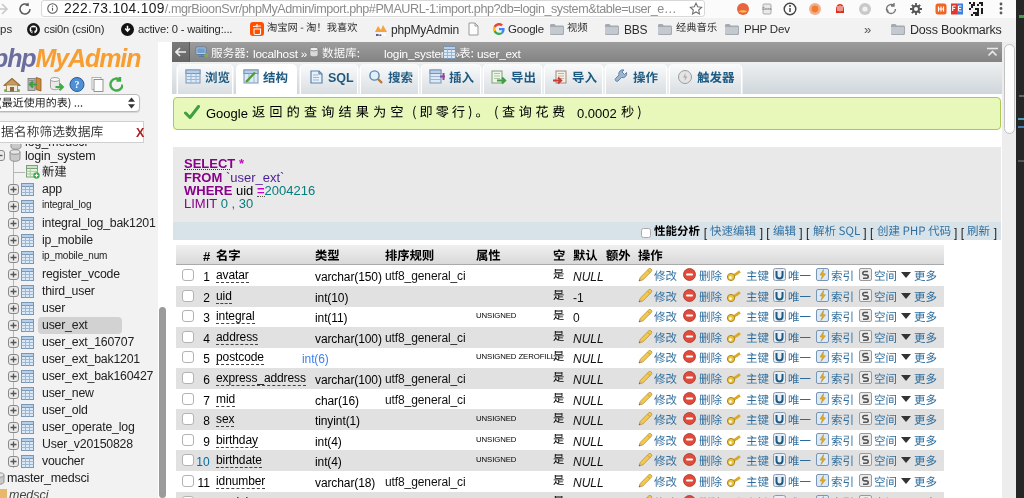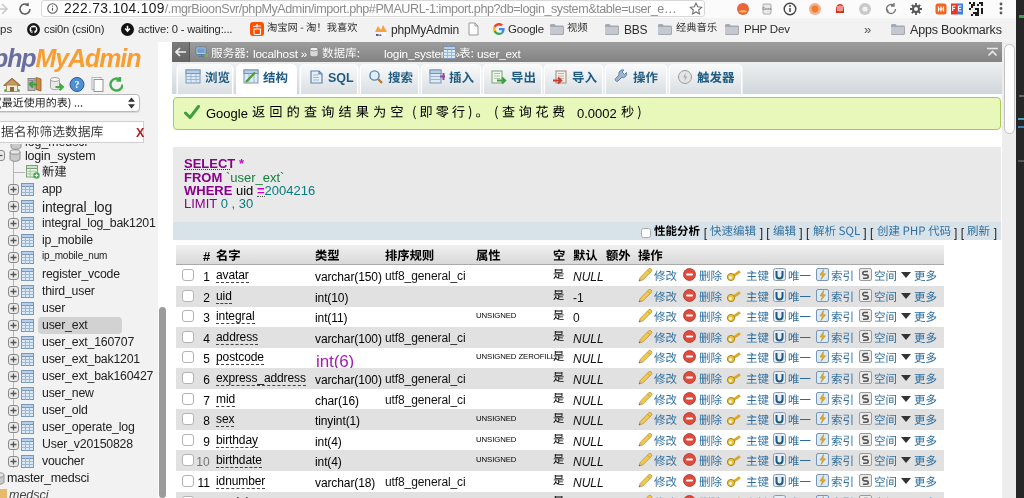--- a/index.html
+++ b/index.html
@@ -171,21 +171,21 @@
 <svg class="ab" style="left:724px;top:23px" width="15" height="12" viewBox="0 0 15 12">
     <path d="M1 2.5c0-.8.6-1.5 1.4-1.5h3l1.4 1.6h6.8c.8 0 1.4.7 1.4 1.5v6.4c0 .8-.6 1.5-1.4 1.5H2.4c-.8 0-1.4-.7-1.4-1.5z" fill="#a5aab2"></path>
     <path d="M1 4h13v5.4c0 .8-.6 1.5-1.4 1.5H2.4C1.6 10.9 1 10.2 1 9.4z" fill="#c4c9d0"></path>
   </svg>
 <div class="ab" style="left:744px;top:23px;font-size:11.5px;letter-spacing:-.2px;color:#2b2b2b;white-space:nowrap">PHP Dev</div>
 <div class="ab" style="left:864px;top:22px;font-size:13px;color:#555">»</div>
 <svg class="ab" style="left:890px;top:23px" width="15" height="12" viewBox="0 0 15 12">
     <path d="M1 2.5c0-.8.6-1.5 1.4-1.5h3l1.4 1.6h6.8c.8 0 1.4.7 1.4 1.5v6.4c0 .8-.6 1.5-1.4 1.5H2.4c-.8 0-1.4-.7-1.4-1.5z" fill="#a5aab2"></path>
     <path d="M1 4h13v5.4c0 .8-.6 1.5-1.4 1.5H2.4C1.6 10.9 1 10.2 1 9.4z" fill="#c4c9d0"></path>
   </svg>
-<div class="ab" style="left:910px;top:23px;font-size:12.5px;letter-spacing:-.2px;color:#2b2b2b;white-space:nowrap">Apps Bookmarks</div>
+<div class="ab" style="left:910px;top:23px;font-size:12.5px;letter-spacing:-.2px;color:#2b2b2b;white-space:nowrap">Doss Bookmarks</div>
 <div class="ab" style="left:0;top:42px;width:172px;height:456px;background:#f2f2f2"></div>
 <div class="ab" style="left:158px;top:42px;width:14px;height:456px;background:#fff"></div>
 <div class="ab" style="left:159px;top:307px;width:7px;height:191px;background:#9b9b9b;border-radius:4px"></div>
 <div class="ab" style="left:-7px;top:44px;font-size:25px;font-weight:700;font-style:italic;letter-spacing:-1.1px;white-space:nowrap"><span style="color:#6b6d9f">php</span><span style="color:#f79e32">MyAdmin</span></div>
 <svg class="ab" style="left:3px;top:76px" width="120" height="17" viewBox="0 0 120 17">
 <g>
       <path d="M1 9.5 9 2.5l8 7z" fill="#c89a62" stroke="#9a713a" stroke-width="1.2" stroke-linejoin="round"></path>
       <rect x="3.4" y="9" width="11.2" height="6.5" fill="#f0ead8" stroke="#a08050" stroke-width=".8"></rect>
       <rect x="7" y="11" width="4" height="4.5" fill="#8a6a3e"></rect>
       <circle cx="2.5" cy="14.5" r="1.5" fill="#6fae4e"></circle>
@@ -276,21 +276,21 @@
 <div class="ab" style="left:13px;top:205.5px;width:5px;height:1px;background:#b5b5b5"></div>
 <svg class="ab" style="left:8px;top:200.5px" width="11" height="11" viewBox="0 0 11 11">
     <rect x=".5" y=".5" width="10" height="10" rx="2.5" fill="#e9e9e9" stroke="#8a8a8a" stroke-width="1"></rect>
     <path d="M2.5 5.5h6M5.5 2.5v6" stroke="#555" stroke-width="1.3"></path>
   </svg>
 <svg class="ab" style="left:21px;top:199.5px" width="13" height="13" viewBox="0 0 13 13">
     <rect x=".5" y=".5" width="12" height="12" fill="#dce9f7" stroke="#7a96b5" stroke-width="1"></rect>
     <rect x=".5" y=".5" width="12" height="3" fill="#b7cfe8" stroke="#7a96b5" stroke-width="1"></rect>
     <path d="M4.5 3.5v9M8.5 3.5v9M.5 6.5h12M.5 9.5h12" stroke="#9db7d2" stroke-width="1"></path>
   </svg>
-<div class="ab" style="left:42px;top:199.0px;font-size:14px;letter-spacing:-.2px;color:#222">integral_log</div>
+<div class="ab" style="left:42px;top:199.0px;font-size:10px;letter-spacing:-.2px;color:#222">integral_log</div>
 <div class="ab" style="left:13px;top:222.5px;width:5px;height:1px;background:#b5b5b5"></div>
 <svg class="ab" style="left:8px;top:217.5px" width="11" height="11" viewBox="0 0 11 11">
     <rect x=".5" y=".5" width="10" height="10" rx="2.5" fill="#e9e9e9" stroke="#8a8a8a" stroke-width="1"></rect>
     <path d="M2.5 5.5h6M5.5 2.5v6" stroke="#555" stroke-width="1.3"></path>
   </svg>
 <svg class="ab" style="left:21px;top:216.5px" width="13" height="13" viewBox="0 0 13 13">
     <rect x=".5" y=".5" width="12" height="12" fill="#dce9f7" stroke="#7a96b5" stroke-width="1"></rect>
     <rect x=".5" y=".5" width="12" height="3" fill="#b7cfe8" stroke="#7a96b5" stroke-width="1"></rect>
     <path d="M4.5 3.5v9M8.5 3.5v9M.5 6.5h12M.5 9.5h12" stroke="#9db7d2" stroke-width="1"></path>
   </svg>
@@ -613,21 +613,21 @@
     </svg>
   </div>
 <div class="ab" style="left:577px;top:106px;font-size:13px;color:#000">0.0002</div>
 <div class="ab" style="left:621px;top:104.5px">
     <svg width="23.7" height="16.1" viewBox="0 -11.62 23.7 16.1" class="t">
       <path d="M2.8 -10H3.7V1H2.8ZM0.6 -7.4H5.6V-6.4H0.6ZM2.8 -7 3.4 -6.8Q3.3 -6.1 3 -5.3Q2.7 -4.5 2.4 -3.8Q2 -3.1 1.6 -2.4Q1.3 -1.8 0.9 -1.4Q0.8 -1.6 0.7 -1.8Q0.5 -2.1 0.4 -2.3Q0.7 -2.7 1.1 -3.2Q1.5 -3.8 1.8 -4.4Q2.1 -5.1 2.4 -5.7Q2.7 -6.4 2.8 -7ZM4.9 -10.9 5.5 -10.1Q4.9 -9.9 4.1 -9.7Q3.4 -9.5 2.6 -9.3Q1.7 -9.2 1 -9.1Q0.9 -9.2 0.9 -9.5Q0.8 -9.7 0.7 -9.8Q1.4 -10 2.2 -10.1Q3 -10.3 3.7 -10.5Q4.4 -10.7 4.9 -10.9ZM3.7 -6.2Q3.8 -6.1 4.1 -5.8Q4.3 -5.5 4.6 -5.1Q4.9 -4.7 5.2 -4.4Q5.4 -4.1 5.5 -4L4.9 -3.2Q4.8 -3.4 4.6 -3.8Q4.3 -4.1 4.1 -4.5Q3.8 -4.9 3.6 -5.3Q3.4 -5.6 3.2 -5.8ZM6.5 -8.8 7.4 -8.7Q7.3 -7.9 7.1 -7.1Q7 -6.4 6.8 -5.7Q6.6 -5 6.3 -4.4Q6.2 -4.5 6.1 -4.6Q5.9 -4.7 5.8 -4.7Q5.6 -4.8 5.5 -4.9Q5.7 -5.4 5.9 -6Q6.1 -6.7 6.3 -7.4Q6.4 -8.1 6.5 -8.8ZM10.2 -8.7 11.1 -9Q11.4 -8.5 11.7 -7.8Q12 -7.2 12.3 -6.5Q12.5 -5.9 12.6 -5.4L11.7 -5.1Q11.6 -5.6 11.4 -6.2Q11.1 -6.9 10.8 -7.5Q10.5 -8.2 10.2 -8.7ZM11.1 -4.6 12 -4.3Q11.5 -2.9 10.6 -1.9Q9.7 -0.8 8.3 -0.1Q7 0.6 5.3 1Q5.2 0.8 5.1 0.6Q4.9 0.3 4.8 0.1Q6.4 -0.2 7.6 -0.8Q8.9 -1.5 9.7 -2.4Q10.6 -3.3 11.1 -4.6ZM8.4 -11.1H9.3V-2.9H8.4Z M17.5 2.6 16.8 2.3Q17.6 0.8 18 -0.8Q18.5 -2.4 18.5 -4.1Q18.5 -5.8 18 -7.4Q17.6 -9 16.8 -10.5L17.5 -10.8Q18.4 -9.3 18.9 -7.7Q19.5 -6 19.5 -4.1Q19.5 -2.2 18.9 -0.5Q18.4 1.1 17.5 2.6Z" fill="#000000"></path>
     </svg>
   </div>
 <div class="ab" style="left:173px;top:147px;width:828px;height:75px;background:#e9e9e9"></div>
 <div class="ab" style="left:184px;top:156.3px;font-size:13px;white-space:pre"><span style="color:#8a008a;font-weight:700">SELECT</span><span style="color:#000;font-weight:400"> </span><span style="color:#cc00cc;font-weight:700">*</span></div>
-<div class="ab" style="left:184px;top:169.5px;font-size:13px;white-space:pre"><span style="color:#8a008a;font-weight:700">FROM</span><span style="color:#000;font-weight:400"> </span><span style="color:#15803d;font-weight:400">`user_ext`</span></div>
+<div class="ab" style="left:184px;top:169.5px;font-size:13px;white-space:pre"><span style="color:#8a008a;font-weight:700">FROM</span><span style="color:#000;font-weight:400"> </span><span style="color:#4c1d95;font-weight:400">`user_ext`</span></div>
 <div class="ab" style="left:184px;top:182.7px;font-size:13px;white-space:pre"><span style="color:#8a008a;font-weight:700">WHERE</span><span style="color:#000;font-weight:400"> uid </span><span style="color:#cc00cc;font-weight:700">=</span><span style="color:#067c7c;font-weight:400">2004216</span></div>
 <div class="ab" style="left:184px;top:195.9px;font-size:13px;white-space:pre"><span style="color:#8a008a;font-weight:400">LIMIT</span><span style="color:#000;font-weight:400"> </span><span style="color:#067c7c;font-weight:400">0 , 30</span></div>
 <div class="ab" style="left:184px;top:168.6px;width:46px;border-top:1px dotted #8a008a"></div>
 <div class="ab" style="left:257px;top:196.4px;width:8px;border-top:1px dotted #555"></div>
 <div class="ab" style="left:173px;top:222px;width:828px;height:18px;background:#d8e2e9"></div>
 <div class="ab" style="left:173px;top:224px;width:824px;text-align:right;font-size:12px;color:#222;white-space:nowrap"><span style="display:inline-block;width:10px;height:10px;background:#fff;border:1px solid #aaa;border-radius:2.5px;vertical-align:-1px"></span> <svg width="46.0" height="15" viewBox="0 -11 46.0 15" style="overflow:visible;vertical-align:-2px">
       <path d="M1.7 -9.8H3.1V1H1.7ZM0.7 -7.6 1.7 -7.4Q1.7 -6.9 1.6 -6.3Q1.6 -5.7 1.5 -5.2Q1.3 -4.6 1.2 -4.2L0.2 -4.5Q0.3 -4.9 0.4 -5.5Q0.5 -6 0.6 -6.5Q0.7 -7.1 0.7 -7.6ZM2.8 -7.5 3.8 -7.9Q4 -7.4 4.2 -6.9Q4.4 -6.4 4.5 -6L3.5 -5.5Q3.5 -5.8 3.4 -6.1Q3.3 -6.5 3.1 -6.8Q3 -7.2 2.8 -7.5ZM5 -9.2 6.3 -9Q6.2 -8.2 6 -7.4Q5.9 -6.5 5.6 -5.8Q5.4 -5.1 5.1 -4.5Q4.9 -4.6 4.7 -4.8Q4.5 -4.9 4.2 -5Q4 -5.1 3.8 -5.2Q4.1 -5.7 4.4 -6.3Q4.6 -7 4.8 -7.7Q4.9 -8.5 5 -9.2ZM5.4 -7.4H10.7V-6.1H5ZM7 -9.7H8.4V0.1H7ZM4.8 -4.2H10.5V-3H4.8ZM3.9 -0.6H11.1V0.7H3.9Z M12.5 -5.6H16.2V-4.5H13.8V1H12.5ZM15.5 -5.6H16.9V-0.4Q16.9 0.1 16.8 0.3Q16.7 0.6 16.4 0.8Q16.1 0.9 15.7 1Q15.3 1 14.8 1Q14.7 0.7 14.6 0.4Q14.5 0 14.3 -0.2Q14.6 -0.2 14.9 -0.2Q15.2 -0.2 15.3 -0.2Q15.5 -0.2 15.5 -0.2Q15.5 -0.3 15.5 -0.4ZM13.1 -3.9H16.3V-2.9H13.1ZM13.1 -2.2H16.3V-1.2H13.1ZM17.8 -9.7H19.1V-6.3Q19.1 -6 19.2 -5.9Q19.3 -5.8 19.7 -5.8Q19.7 -5.8 19.9 -5.8Q20.1 -5.8 20.3 -5.8Q20.5 -5.8 20.6 -5.8Q20.8 -5.8 20.9 -5.8Q21.1 -5.8 21.2 -5.9Q21.3 -6 21.3 -6.2Q21.4 -6.5 21.4 -7Q21.6 -6.8 22 -6.7Q22.3 -6.6 22.6 -6.5Q22.6 -5.8 22.4 -5.3Q22.2 -4.9 21.9 -4.8Q21.6 -4.6 21.1 -4.6Q21 -4.6 20.8 -4.6Q20.6 -4.6 20.4 -4.6Q20.2 -4.6 20.1 -4.6Q19.9 -4.6 19.7 -4.6Q19.5 -4.6 19.5 -4.6Q18.8 -4.6 18.4 -4.8Q18.1 -4.9 17.9 -5.3Q17.8 -5.6 17.8 -6.3ZM21.2 -9 22.1 -8Q21.6 -7.8 21 -7.6Q20.4 -7.3 19.8 -7.2Q19.2 -7 18.6 -6.8Q18.6 -7 18.5 -7.3Q18.3 -7.6 18.2 -7.8Q18.8 -7.9 19.3 -8.1Q19.9 -8.4 20.4 -8.6Q20.9 -8.8 21.2 -9ZM17.8 -4.3H19.2V-0.7Q19.2 -0.4 19.3 -0.3Q19.4 -0.3 19.7 -0.3Q19.8 -0.3 19.9 -0.3Q20.1 -0.3 20.3 -0.3Q20.5 -0.3 20.7 -0.3Q20.9 -0.3 21 -0.3Q21.2 -0.3 21.3 -0.4Q21.4 -0.5 21.4 -0.8Q21.5 -1.1 21.5 -1.6Q21.7 -1.5 22.1 -1.3Q22.5 -1.2 22.7 -1.1Q22.7 -0.3 22.5 0.1Q22.3 0.6 22 0.8Q21.7 1 21.1 1Q21 1 20.9 1Q20.7 1 20.5 1Q20.3 1 20.1 1Q19.9 1 19.7 1Q19.6 1 19.5 1Q18.8 1 18.5 0.8Q18.1 0.6 17.9 0.3Q17.8 -0.1 17.8 -0.7ZM21.3 -3.9 22.2 -2.9Q21.7 -2.6 21.1 -2.3Q20.5 -2.1 19.8 -1.9Q19.2 -1.6 18.6 -1.5Q18.6 -1.7 18.4 -2Q18.3 -2.2 18.2 -2.4Q18.8 -2.6 19.3 -2.9Q19.9 -3.1 20.4 -3.4Q21 -3.6 21.3 -3.9ZM15 -8.6 16.2 -9.1Q16.4 -8.7 16.7 -8.2Q17 -7.8 17.2 -7.3Q17.4 -6.9 17.5 -6.5L16.2 -6Q16.1 -6.4 16 -6.8Q15.8 -7.3 15.5 -7.7Q15.3 -8.2 15 -8.6ZM12.5 -6.2Q12.5 -6.3 12.4 -6.5Q12.3 -6.8 12.2 -7Q12.1 -7.3 12 -7.5Q12.2 -7.5 12.3 -7.6Q12.5 -7.7 12.6 -7.9Q12.7 -8 12.9 -8.3Q13.1 -8.6 13.3 -9Q13.5 -9.4 13.6 -9.8L15.1 -9.4Q14.9 -9 14.6 -8.5Q14.3 -8 13.9 -7.6Q13.6 -7.2 13.3 -6.9V-6.8Q13.3 -6.8 13.2 -6.8Q13.1 -6.7 12.9 -6.6Q12.7 -6.5 12.6 -6.4Q12.5 -6.3 12.5 -6.2ZM12.5 -6.2 12.5 -7.1 13.1 -7.5 16.6 -7.7Q16.6 -7.5 16.5 -7.2Q16.5 -6.8 16.5 -6.6Q15.5 -6.6 14.9 -6.5Q14.2 -6.4 13.8 -6.4Q13.4 -6.3 13.1 -6.3Q12.9 -6.3 12.7 -6.2Q12.6 -6.2 12.5 -6.2Z M25.2 -5.5H31.5V-4.2H25.2ZM31 -5.5H32.5Q32.5 -5.5 32.5 -5.4Q32.4 -5.3 32.4 -5.2Q32.4 -5 32.4 -4.9Q32.4 -3.7 32.3 -2.7Q32.3 -1.8 32.2 -1.2Q32.1 -0.6 32 -0.2Q31.9 0.1 31.8 0.3Q31.6 0.6 31.3 0.7Q31.1 0.8 30.7 0.9Q30.4 0.9 30 0.9Q29.5 0.9 29 0.9Q29 0.6 28.8 0.2Q28.7 -0.2 28.5 -0.5Q29 -0.5 29.4 -0.4Q29.8 -0.4 30 -0.4Q30.4 -0.4 30.5 -0.6Q30.6 -0.7 30.7 -1.2Q30.8 -1.8 30.9 -2.7Q31 -3.7 31 -5.3ZM26.5 -9.6 28 -9.2Q27.6 -8.2 27.1 -7.3Q26.5 -6.4 25.9 -5.6Q25.2 -4.8 24.5 -4.2Q24.4 -4.4 24.2 -4.6Q24 -4.8 23.8 -5Q23.5 -5.2 23.4 -5.3Q24 -5.8 24.6 -6.5Q25.2 -7.1 25.7 -8Q26.2 -8.8 26.5 -9.6ZM30.9 -9.6Q31.2 -9.1 31.6 -8.5Q31.9 -7.9 32.4 -7.4Q32.8 -6.8 33.3 -6.3Q33.7 -5.9 34.2 -5.5Q34 -5.4 33.8 -5.2Q33.6 -4.9 33.4 -4.7Q33.2 -4.5 33.1 -4.3Q32.6 -4.8 32.1 -5.3Q31.7 -5.9 31.2 -6.5Q30.8 -7.2 30.4 -7.8Q29.9 -8.5 29.6 -9.1ZM27.2 -5.2H28.7Q28.6 -4.2 28.4 -3.3Q28.2 -2.4 27.8 -1.6Q27.4 -0.7 26.6 -0.1Q25.8 0.6 24.5 1.1Q24.5 0.9 24.3 0.7Q24.2 0.4 24 0.2Q23.8 -0 23.7 -0.2Q24.8 -0.5 25.5 -1.1Q26.2 -1.6 26.5 -2.3Q26.9 -2.9 27 -3.7Q27.1 -4.4 27.2 -5.2Z M40.6 -5.9H45.6V-4.6H40.6ZM43.9 -9.6 45 -8.6Q44.4 -8.3 43.6 -8.1Q42.8 -7.8 42 -7.7Q41.2 -7.5 40.4 -7.4Q40.4 -7.6 40.2 -7.9Q40.1 -8.3 40 -8.5Q40.7 -8.6 41.4 -8.8Q42.1 -9 42.8 -9.2Q43.4 -9.4 43.9 -9.6ZM42.8 -5.5H44.2V1H42.8ZM35.1 -7.4H39.5V-6.1H35.1ZM36.6 -9.8H37.9V1H36.6ZM36.6 -6.5 37.4 -6.2Q37.2 -5.5 37 -4.8Q36.8 -4.1 36.6 -3.3Q36.3 -2.6 36 -2Q35.7 -1.4 35.4 -1Q35.3 -1.3 35.1 -1.6Q34.9 -2 34.7 -2.2Q35 -2.6 35.3 -3.1Q35.6 -3.6 35.8 -4.2Q36.1 -4.8 36.2 -5.4Q36.4 -6 36.6 -6.5ZM37.8 -5.8Q37.9 -5.7 38.1 -5.4Q38.4 -5.1 38.6 -4.7Q38.9 -4.4 39.1 -4.1Q39.4 -3.7 39.5 -3.6L38.7 -2.5Q38.5 -2.8 38.3 -3.2Q38.2 -3.5 37.9 -3.9Q37.7 -4.3 37.5 -4.7Q37.3 -5 37.1 -5.2ZM40 -8.5H41.3V-5.1Q41.3 -4.4 41.2 -3.6Q41.2 -2.8 41 -2Q40.9 -1.2 40.7 -0.4Q40.4 0.4 40 1Q39.9 0.9 39.6 0.8Q39.4 0.6 39.2 0.5Q39 0.4 38.8 0.3Q39.2 -0.3 39.5 -0.9Q39.7 -1.6 39.8 -2.4Q39.9 -3.1 39.9 -3.8Q40 -4.5 40 -5.1Z" fill="#000"></path>
     </svg> [ <svg width="46.0" height="15" viewBox="0 -11 46.0 15" style="overflow:visible;vertical-align:-2px">
       <path d="M2 -9.7H2.8V0.9H2ZM0.9 -7.4 1.6 -7.3Q1.6 -6.9 1.5 -6.3Q1.4 -5.8 1.3 -5.2Q1.2 -4.7 1 -4.2L0.3 -4.5Q0.5 -4.9 0.6 -5.4Q0.7 -5.9 0.8 -6.4Q0.9 -7 0.9 -7.4ZM2.8 -7.5 3.5 -7.8Q3.6 -7.5 3.8 -7.1Q4 -6.7 4.1 -6.3Q4.3 -6 4.3 -5.7L3.7 -5.4Q3.6 -5.7 3.5 -6Q3.4 -6.4 3.2 -6.8Q3 -7.2 2.8 -7.5ZM4.4 -7.8H10.1V-3.9H9.3V-7H4.4ZM3.8 -4.4H11.1V-3.5H3.8ZM7.7 -4.2Q7.9 -3.2 8.4 -2.3Q8.9 -1.5 9.6 -0.8Q10.3 -0.2 11.2 0.2Q11.1 0.2 11 0.4Q10.9 0.5 10.8 0.7Q10.6 0.8 10.6 1Q9.6 0.5 8.9 -0.2Q8.2 -0.9 7.7 -1.9Q7.2 -2.9 6.9 -4ZM6.7 -9.7H7.5V-5.8Q7.5 -5.2 7.5 -4.4Q7.4 -3.7 7.2 -3Q7 -2.2 6.6 -1.5Q6.3 -0.8 5.6 -0.2Q5 0.4 4 1Q4 0.9 3.9 0.7Q3.8 0.6 3.6 0.5Q3.5 0.4 3.4 0.3Q4.4 -0.2 5 -0.7Q5.6 -1.3 5.9 -2Q6.3 -2.6 6.4 -3.3Q6.6 -3.9 6.6 -4.6Q6.7 -5.2 6.7 -5.8Z M14.6 -5.6V-0.9H13.7V-4.7H12V-5.6ZM12.3 -8.7 12.9 -9.2Q13.3 -8.9 13.6 -8.6Q14 -8.2 14.3 -7.9Q14.6 -7.5 14.8 -7.3L14.1 -6.8Q13.9 -7 13.6 -7.4Q13.3 -7.7 12.9 -8.1Q12.6 -8.4 12.3 -8.7ZM14.2 -1.2Q14.5 -1.2 14.7 -1Q15 -0.8 15.5 -0.6Q16 -0.3 16.8 -0.2Q17.5 -0.1 18.4 -0.1Q19.1 -0.1 19.8 -0.1Q20.6 -0.1 21.3 -0.2Q22 -0.2 22.6 -0.3Q22.5 -0.2 22.5 -0Q22.4 0.1 22.4 0.3Q22.3 0.5 22.3 0.6Q22 0.6 21.5 0.6Q21 0.6 20.5 0.7Q19.9 0.7 19.4 0.7Q18.8 0.7 18.4 0.7Q17.4 0.7 16.6 0.6Q15.9 0.5 15.3 0.1Q14.9 -0.1 14.6 -0.3Q14.4 -0.5 14.2 -0.5Q13.9 -0.5 13.7 -0.3Q13.4 -0.1 13.1 0.2Q12.8 0.5 12.5 0.8L12 0.1Q12.6 -0.5 13.1 -0.8Q13.7 -1.2 14.2 -1.2ZM16.4 -6.1V-4.6H21V-6.1ZM15.6 -6.8H21.8V-3.9H15.6ZM15.2 -8.5H22.4V-7.7H15.2ZM18.3 -9.6H19.1V-0.6H18.3ZM18 -4.2 18.7 -3.9Q18.3 -3.3 17.8 -2.7Q17.3 -2.2 16.8 -1.7Q16.2 -1.2 15.6 -0.9Q15.5 -1 15.4 -1.1Q15.3 -1.2 15.2 -1.4Q15.1 -1.5 15 -1.6Q15.6 -1.8 16.2 -2.2Q16.7 -2.6 17.2 -3.1Q17.7 -3.6 18 -4.2ZM18.5 -3.7 19 -4.2Q19.5 -3.8 20.1 -3.4Q20.7 -2.9 21.3 -2.5Q21.8 -2 22.2 -1.7L21.6 -1.1Q21.3 -1.5 20.8 -1.9Q20.2 -2.4 19.6 -2.8Q19 -3.3 18.5 -3.7Z M23.8 -2.1Q23.8 -2.2 23.7 -2.3Q23.7 -2.5 23.6 -2.6Q23.6 -2.8 23.5 -2.9Q23.7 -2.9 23.9 -3.1Q24.1 -3.3 24.3 -3.6Q24.5 -3.8 24.7 -4.2Q25 -4.5 25.3 -5Q25.6 -5.5 25.9 -6.1Q26.2 -6.7 26.5 -7.3L27.2 -6.9Q26.8 -6.1 26.3 -5.3Q25.9 -4.5 25.4 -3.8Q24.9 -3.1 24.3 -2.5V-2.5Q24.3 -2.5 24.3 -2.5Q24.2 -2.4 24.1 -2.4Q23.9 -2.3 23.9 -2.2Q23.8 -2.2 23.8 -2.1ZM23.8 -2.1 23.7 -2.8 24.1 -3.1 26.8 -3.6Q26.8 -3.5 26.9 -3.3Q26.9 -3.1 26.9 -2.9Q25.9 -2.7 25.4 -2.6Q24.8 -2.4 24.5 -2.3Q24.2 -2.3 24 -2.2Q23.9 -2.1 23.8 -2.1ZM23.7 -4.9Q23.7 -4.9 23.6 -5.1Q23.6 -5.2 23.5 -5.4Q23.5 -5.5 23.4 -5.7Q23.6 -5.7 23.7 -5.9Q23.9 -6.1 24.1 -6.4Q24.1 -6.5 24.3 -6.8Q24.5 -7.2 24.7 -7.6Q24.9 -8.1 25.1 -8.6Q25.3 -9.1 25.5 -9.7L26.3 -9.4Q26 -8.6 25.7 -7.9Q25.3 -7.2 25 -6.5Q24.6 -5.9 24.2 -5.3V-5.3Q24.2 -5.3 24.1 -5.3Q24.1 -5.2 24 -5.1Q23.9 -5.1 23.8 -5Q23.7 -4.9 23.7 -4.9ZM23.7 -4.9 23.7 -5.5 24.1 -5.8 26.1 -6Q26 -5.8 26 -5.6Q26 -5.4 26 -5.3Q25.3 -5.2 24.9 -5.1Q24.5 -5.1 24.2 -5Q24 -5 23.9 -4.9Q23.8 -4.9 23.7 -4.9ZM23.5 -0.6Q24.1 -0.8 25 -1.2Q25.9 -1.5 26.8 -1.9L27 -1.2Q26.1 -0.8 25.2 -0.5Q24.4 -0.1 23.7 0.2ZM30.2 -4.3H30.8V0.5H30.2ZM31.6 -4.4H32.2V0.5H31.6ZM33 -4.7H33.7V0.1Q33.7 0.3 33.7 0.5Q33.6 0.6 33.4 0.7Q33.3 0.8 33.1 0.8Q32.9 0.8 32.6 0.8Q32.5 0.7 32.5 0.5Q32.4 0.3 32.4 0.2Q32.6 0.2 32.7 0.2Q32.8 0.2 32.9 0.2Q33 0.2 33 0.1ZM27.8 -8.4H28.6V-5.9Q28.6 -5.2 28.5 -4.4Q28.5 -3.5 28.3 -2.6Q28.2 -1.7 27.9 -0.9Q27.7 0 27.3 0.7Q27.2 0.7 27.1 0.6Q27 0.5 26.8 0.4Q26.7 0.3 26.6 0.2Q27 -0.5 27.2 -1.2Q27.5 -2 27.6 -2.9Q27.7 -3.7 27.7 -4.5Q27.8 -5.3 27.8 -5.9ZM28.2 -8.4H33.6V-5.7H28.2V-6.4H32.8V-7.7H28.2ZM28.5 -4.7H33.4V-4H29.2V0.8H28.5ZM28.9 -2.3H33.3V-1.6H28.9ZM30 -9.5 30.8 -9.7Q31 -9.4 31.1 -9Q31.3 -8.6 31.4 -8.3L30.6 -8Q30.5 -8.3 30.3 -8.7Q30.1 -9.2 30 -9.5Z M35 -8.3H39.2V-7.5H35ZM37.3 -6.5H38.1V0.9H37.3ZM35 -1.9Q35.5 -2 36.2 -2.1Q36.9 -2.3 37.7 -2.4Q38.6 -2.5 39.4 -2.7L39.4 -1.9Q38.3 -1.7 37.2 -1.5Q36 -1.3 35.1 -1.1ZM35.4 -3.8Q35.4 -3.9 35.4 -4Q35.3 -4.2 35.3 -4.3Q35.2 -4.5 35.2 -4.6Q35.3 -4.6 35.4 -4.9Q35.6 -5.1 35.7 -5.5Q35.8 -5.7 35.9 -6.1Q36.1 -6.5 36.2 -7.1Q36.4 -7.7 36.5 -8.4Q36.7 -9 36.8 -9.7L37.6 -9.5Q37.4 -8.6 37.2 -7.6Q36.9 -6.7 36.6 -5.8Q36.3 -5 36 -4.3V-4.3Q36 -4.3 35.9 -4.2Q35.8 -4.2 35.7 -4.1Q35.6 -4 35.5 -4Q35.4 -3.9 35.4 -3.8ZM35.4 -3.8V-4.5L35.9 -4.8H39.2V-4H36.3Q36 -4 35.7 -3.9Q35.5 -3.9 35.4 -3.8ZM43.9 -5.9H44.7V0.9H43.9ZM40.8 -8.6V-7.5H43.9V-8.6ZM40 -9.3H44.8V-6.8H40ZM39.4 -6.2H45.5V-5.4H39.4ZM40.5 -4.4H44.1V-3.8H40.5ZM40.5 -2.8H44.1V-2.1H40.5ZM40.1 -6H40.9V-0.7L40.1 -0.6ZM39.1 -0.9Q39.9 -0.9 40.9 -1Q42 -1.1 43.2 -1.1Q44.4 -1.2 45.5 -1.3L45.5 -0.6Q44.4 -0.5 43.3 -0.4Q42.1 -0.3 41.1 -0.2Q40 -0.2 39.2 -0.1Z" fill="#2e6f9f"></path>
     </svg> ] [ <svg width="23.0" height="15" viewBox="0 -11 23.0 15" style="overflow:visible;vertical-align:-2px">
@@ -787,21 +787,21 @@
 <svg class="ab" style="left:553px;top:329px" width="14" height="15" viewBox="0 -11 14 15">
     <use href="#g_shi"></use>
   </svg>
 <div class="ab" style="left:573px;top:332px;font-size:12px;font-style:italic;color:#111">NULL</div>
 <svg class="ab" style="left:638px;top:330px" width="306" height="17" viewBox="0 -12 306 17">
     <use href="#g_act"></use>
   </svg>
 <div class="ab" style="left:182px;top:351px;width:12px;height:12px;background:#fff;border:1px solid #b3b3b3;border-radius:3px"></div>
 <div class="ab" style="left:196px;top:352px;width:14px;text-align:right;font-size:12px;color:#000">5</div>
 <div class="ab" style="left:216px;top:351px;font-size:12px;letter-spacing:-.1px;color:#000;border-bottom:1px dashed #444;line-height:13px">postcode</div>
-<div class="ab" style="left:316px;top:352px;font-size:17px;letter-spacing:-.1px;color:#a21caf">int(6)</div>
+<div class="ab" style="left:302px;top:352px;font-size:12px;letter-spacing:-.1px;color:#3b82f6">int(6)</div>
 <div class="ab" style="left:476px;top:352px;font-size:7.8px;letter-spacing:-.1px;color:#000">UNSIGNED ZEROFILL</div>
 <svg class="ab" style="left:553px;top:349px" width="14" height="15" viewBox="0 -11 14 15">
     <use href="#g_shi"></use>
   </svg>
 <div class="ab" style="left:573px;top:352px;font-size:12px;font-style:italic;color:#111">NULL</div>
 <svg class="ab" style="left:638px;top:350px" width="306" height="17" viewBox="0 -12 306 17">
     <use href="#g_act"></use>
   </svg>
 <div class="ab" style="left:176px;top:368px;width:768px;height:20.6px;background:#e1e1e1"></div>
 <div class="ab" style="left:182px;top:372px;width:12px;height:12px;background:#fff;border:1px solid #b3b3b3;border-radius:3px"></div>
@@ -848,21 +848,21 @@
 <div class="ab" style="left:476px;top:435px;font-size:7.8px;letter-spacing:-.1px;color:#000">UNSIGNED</div>
 <svg class="ab" style="left:553px;top:432px" width="14" height="15" viewBox="0 -11 14 15">
     <use href="#g_shi"></use>
   </svg>
 <div class="ab" style="left:573px;top:435px;font-size:12px;font-style:italic;color:#111">NULL</div>
 <svg class="ab" style="left:638px;top:433px" width="306" height="17" viewBox="0 -12 306 17">
     <use href="#g_act"></use>
   </svg>
 <div class="ab" style="left:176px;top:450px;width:768px;height:20.6px;background:#e1e1e1"></div>
 <div class="ab" style="left:182px;top:454px;width:12px;height:12px;background:#fff;border:1px solid #b3b3b3;border-radius:3px"></div>
-<div class="ab" style="left:196px;top:455px;width:14px;text-align:center;font-size:12px;color:#737373">10</div>
+<div class="ab" style="left:196px;top:455px;width:14px;text-align:center;font-size:12px;color:#0369a1">10</div>
 <div class="ab" style="left:216px;top:454px;font-size:12px;letter-spacing:-.1px;color:#000;border-bottom:1px dashed #444;line-height:13px">birthdate</div>
 <div class="ab" style="left:315px;top:455px;font-size:12px;letter-spacing:-.1px;color:#000">int(4)</div>
 <div class="ab" style="left:476px;top:455px;font-size:7.8px;letter-spacing:-.1px;color:#000">UNSIGNED</div>
 <svg class="ab" style="left:553px;top:452px" width="14" height="15" viewBox="0 -11 14 15">
     <use href="#g_shi"></use>
   </svg>
 <div class="ab" style="left:573px;top:455px;font-size:12px;font-style:italic;color:#111">NULL</div>
 <svg class="ab" style="left:638px;top:453px" width="306" height="17" viewBox="0 -12 306 17">
     <use href="#g_act"></use>
   </svg>

